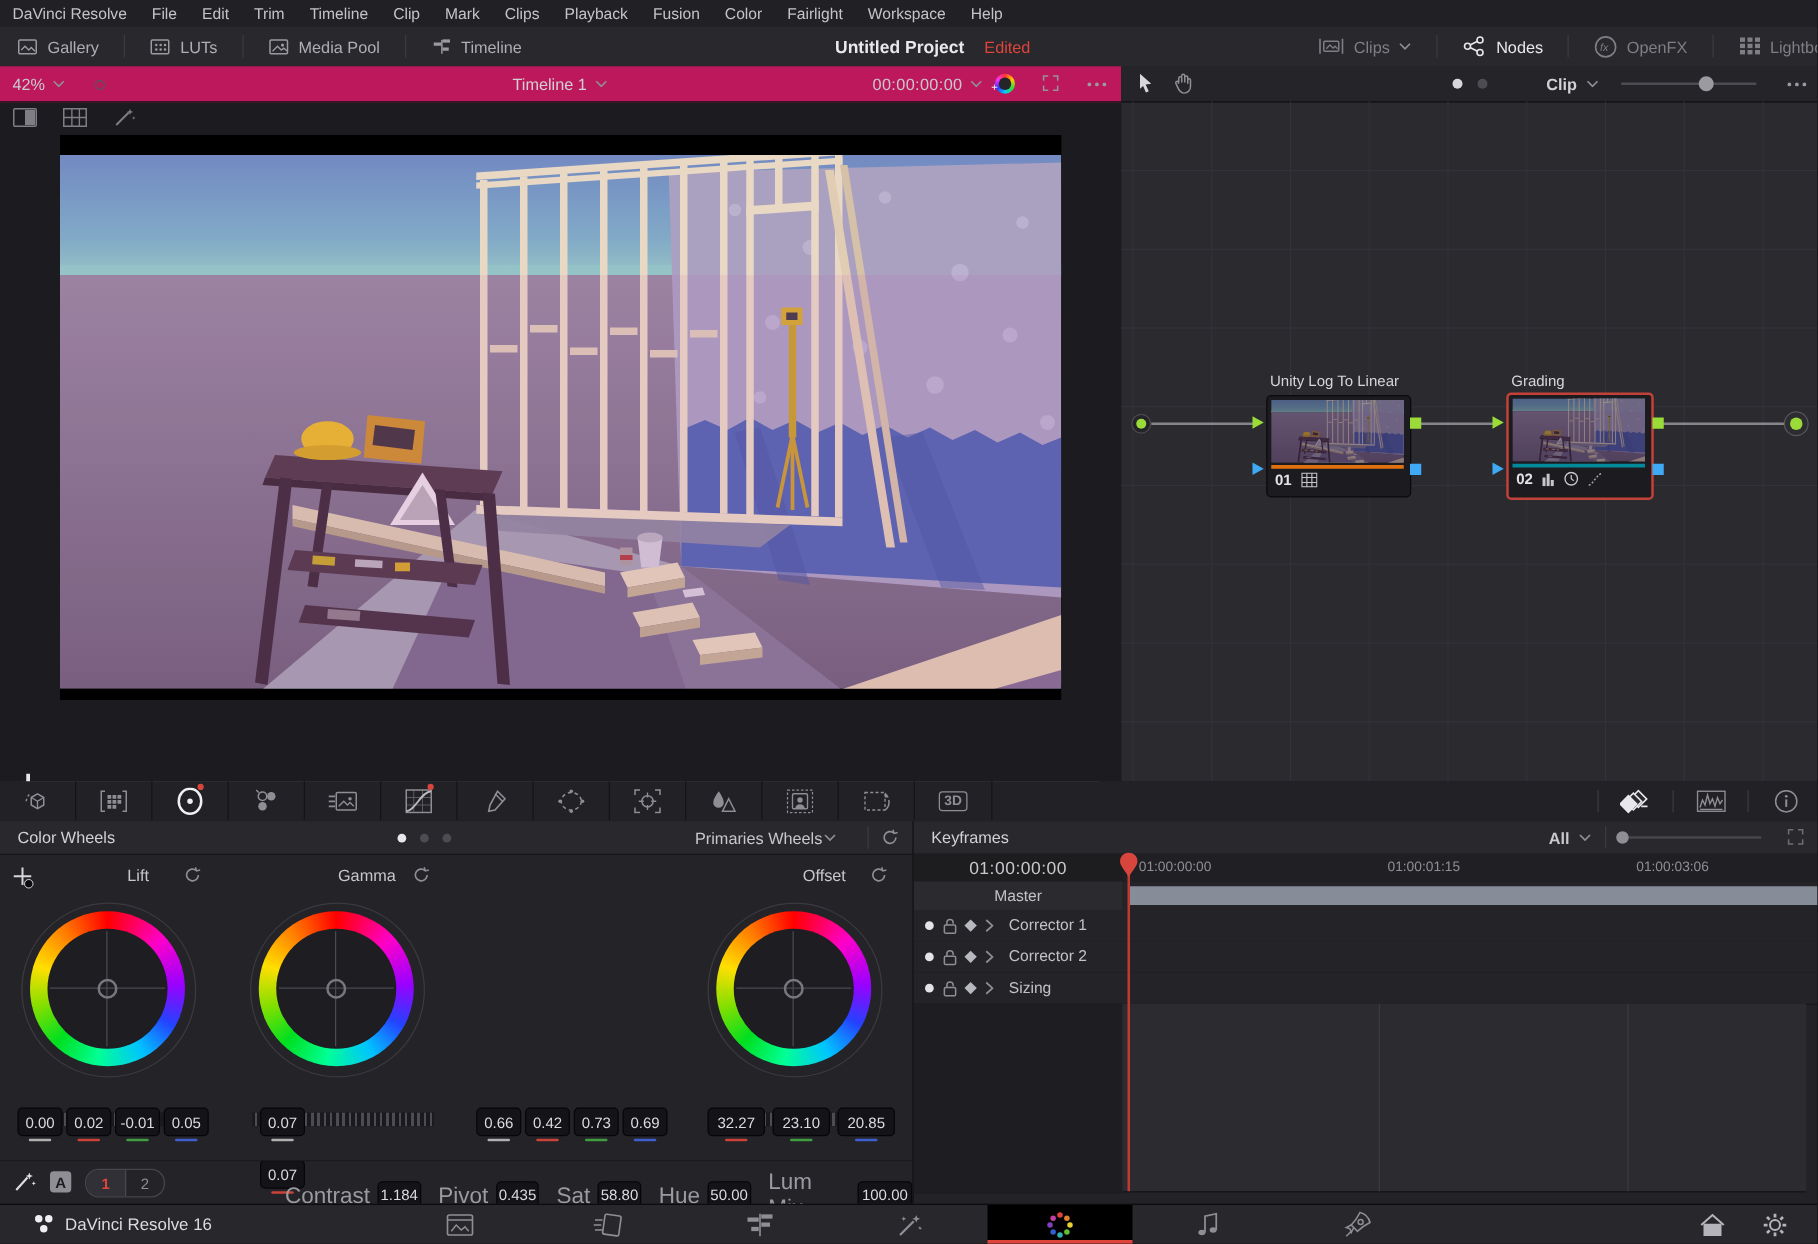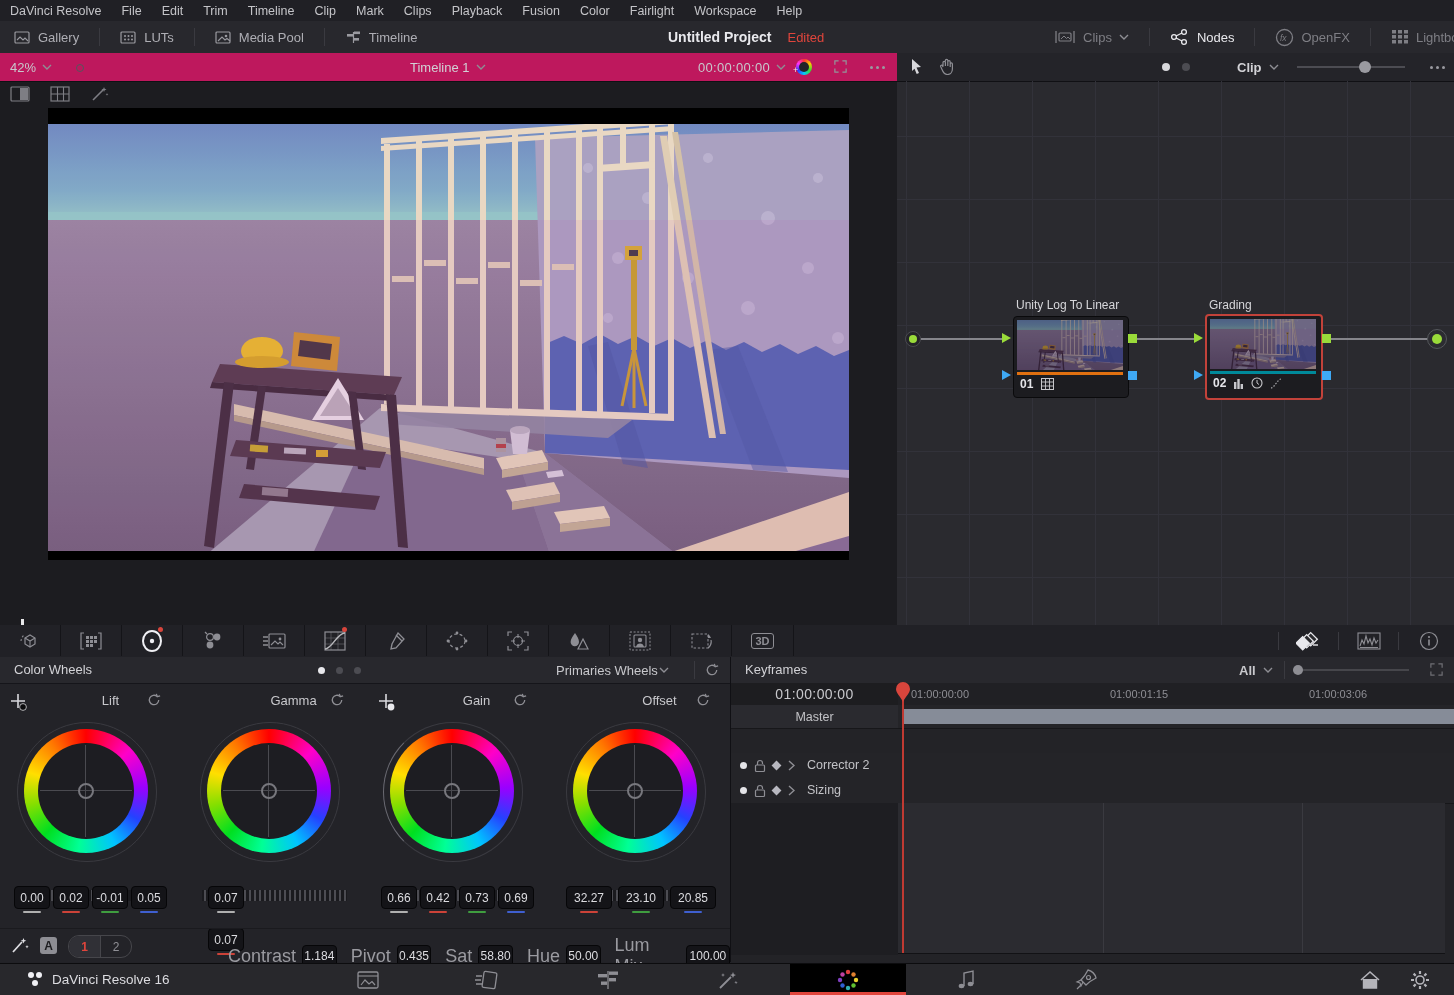--- a/index.html
+++ b/index.html
@@ -769,44 +769,20 @@
         <div class="ring" style="left:7px;top:7px;">
           <div class="ring-hole"></div>
           <div class="cross-h" style="left:16px;top:61px;width:92px;"></div>
           <div class="cross-v" style="left:61px;top:16px;height:92px;"></div>
           <div class="center-dot" style="left:54px;top:54px;"></div>
         </div>
       </div>
       <div class="masterbar" style="left:16px;top:203px;width:145px;"></div>
     </div>
 
-    <div class="wheel-col" style="left:366px;">
-      <span class="ico abs" style="left:12px;top:8px;color:#d8d8dc;">
-        <svg width="20" height="20" viewBox="0 0 20 20">
-            <path d="M8 1v14M1 8h14" stroke="#d8d8dc" stroke-width="1.6"></path>
-            <circle cx="13" cy="14" r="3.4" fill="#e8e8ec"></circle>
-          </svg>
-      </span>
-      <div class="abs" style="left:0;top:8px;width:183px;text-align:center;"><span class="wheel-label">Gain</span></div>
-      <span class="ico abs" style="left:146px;top:7px;color:#8e8e94;">
-          <svg width="16" height="16" viewBox="0 0 17 17">
-            <use href="#sym-reset"></use>
-          </svg>
-        </span>
-      <div class="abs" style="left:17px;top:37px;width:138px;height:138px;">
-        <div class="ring-outer" style="left:0;top:0;border-left-color:#6a6a72;"></div>
-        <div class="ring" style="left:7px;top:7px;">
-          <div class="ring-hole"></div>
-          <div class="cross-h" style="left:16px;top:61px;width:92px;"></div>
-          <div class="cross-v" style="left:61px;top:16px;height:92px;"></div>
-          <div class="center-dot" style="left:54px;top:54px;"></div>
-        </div>
-      </div>
-      <div class="masterbar" style="left:16px;top:203px;width:145px;"></div>
-    </div>
 
     <div class="wheel-col" style="left:549px;">
       <div class="abs" style="left:0;top:8px;width:183px;text-align:center;"><span class="wheel-label">Offset</span></div>
       <span class="ico abs" style="left:146px;top:7px;color:#8e8e94;">
           <svg width="16" height="16" viewBox="0 0 17 17">
             <use href="#sym-reset"></use>
           </svg>
         </span>
       <div class="abs" style="left:17px;top:37px;width:138px;height:138px;">
         <div class="ring-outer" style="left:0;top:0;"></div>
@@ -912,20 +888,35 @@
 
     <div class="abs" style="left:0;top:48px;width:724px;height:23px;border-bottom:1px solid #17171a;">
       <div class="abs" style="left:0;top:0;width:167px;height:23px;background:#2a2a2f;display:flex;align-items:center;justify-content:center;">
         <span class="kf-row-label">Master</span>
       </div>
       <div class="abs" style="left:167px;top:0;width:557px;height:23px;background:#242428;">
         <div class="abs" style="left:6px;top:4px;width:551px;height:15px;background:#868c98;"></div>
       </div>
     </div>
 
+    <div class="abs" style="left:0;top:71px;width:724px;height:25px;background:#242428;border-bottom:1px solid #17171a;">
+      <span class="kdot abs" style="left:9px;top:9px;"></span>
+      <span class="ico abs" style="left:23px;top:6px;color:#8e8e94;">
+          <svg width="12" height="14" viewBox="0 0 12 14">
+            <use href="#sym-lock"></use>
+          </svg>
+        </span>
+      <span class="kdiamond abs" style="left:42px;top:9px;"></span>
+      <span class="ico abs" style="left:57px;top:7px;">
+          <svg width="7" height="11" viewBox="0 0 7 11">
+            <path d="M1 1l5 4.5L1 10" stroke="#8e8e94" fill="none" stroke-width="1.4"></path>
+          </svg>
+        </span>
+      <span class="kf-row-label abs" style="left:76px;top:5px;">Corrector 1</span>
+    </div>
     <div class="abs" style="left:0;top:96px;width:724px;height:25px;background:#242428;border-bottom:1px solid #17171a;">
       <span class="kdot abs" style="left:9px;top:9px;"></span>
       <span class="ico abs" style="left:23px;top:6px;color:#8e8e94;">
           <svg width="12" height="14" viewBox="0 0 12 14">
             <use href="#sym-lock"></use>
           </svg>
         </span>
       <span class="kdiamond abs" style="left:42px;top:9px;"></span>
       <span class="ico abs" style="left:57px;top:7px;">
           <svg width="7" height="11" viewBox="0 0 7 11">

